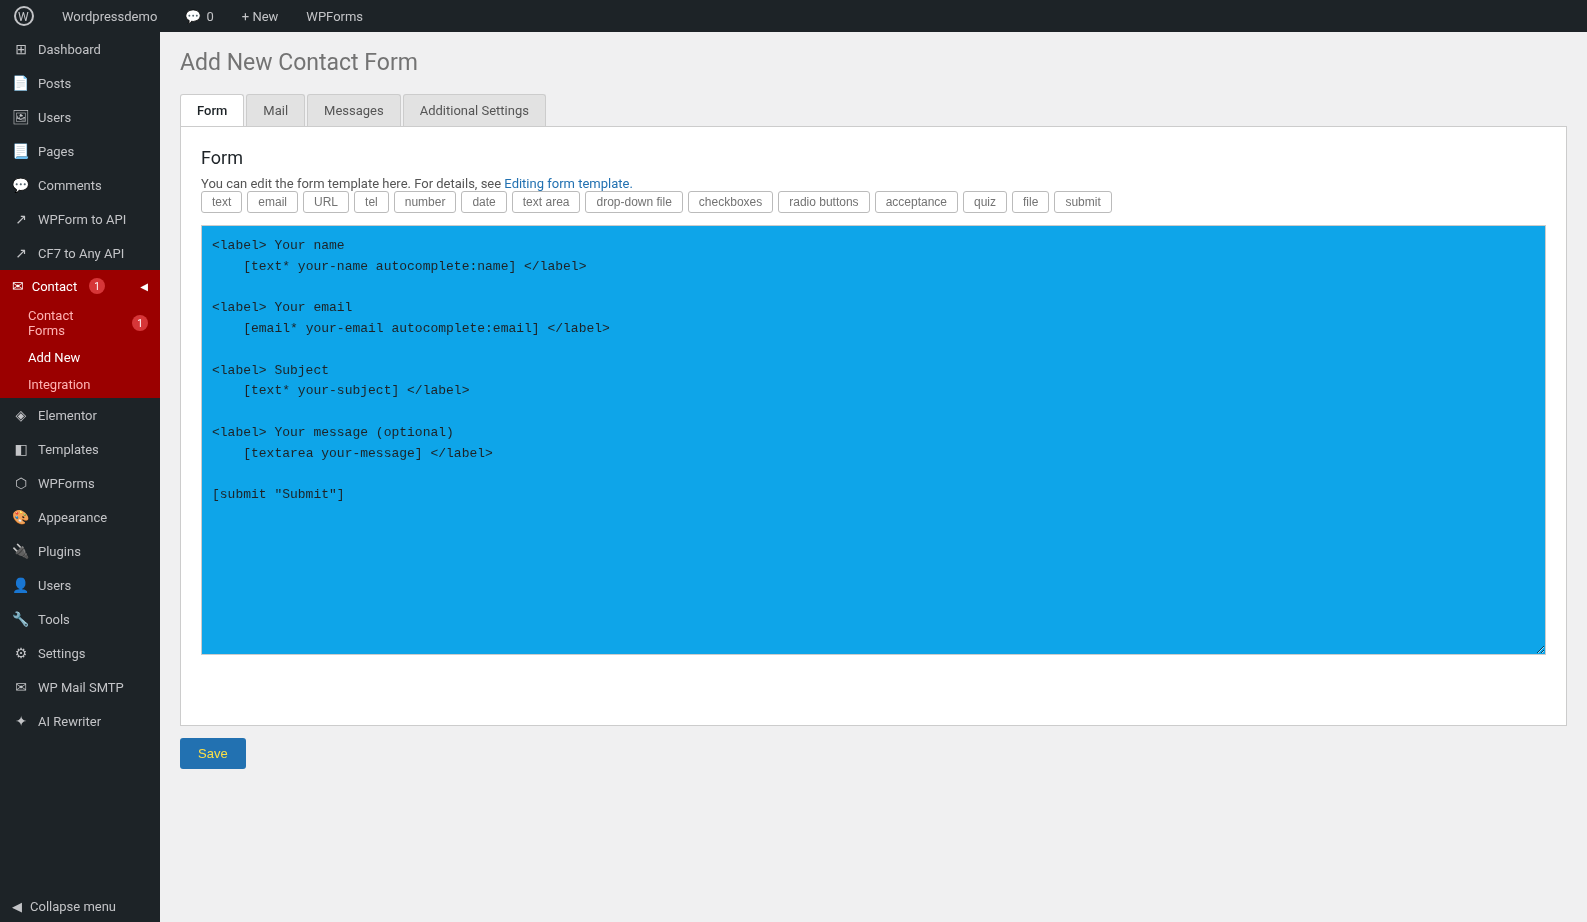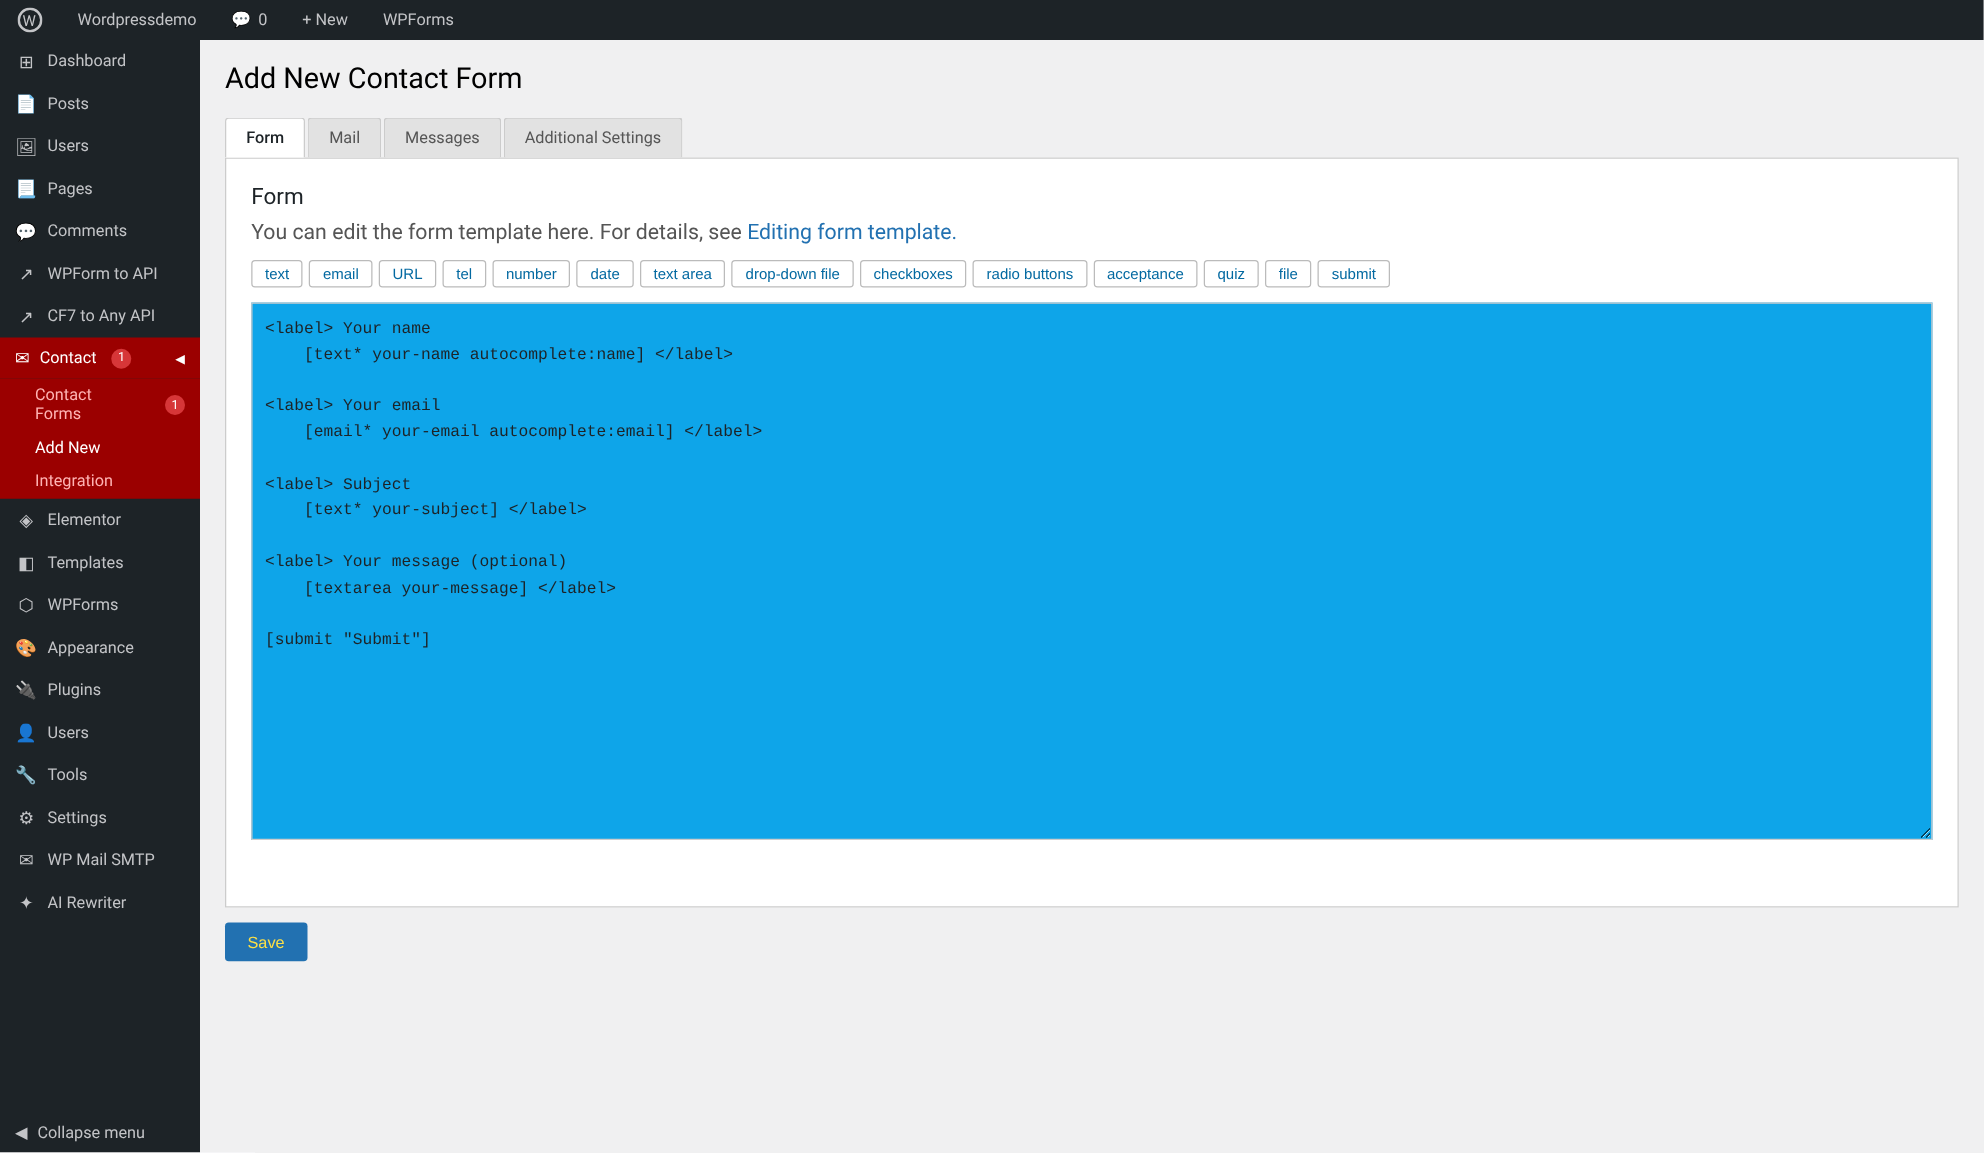--- a/index.html
+++ b/index.html
@@ -71,21 +71,21 @@
 
     
     #content {
       flex: 1;
       background: #f0f0f1;
       overflow-y: auto;
       padding: 16px 20px 20px 20px;
     }
 
     .page-title {
-      font-size: 23px; font-weight: 400; color: #000000; margin-bottom: 16px; line-height: 1.3;
+      font-size: 23px; font-weight: 400; color: #737373; margin-bottom: 16px; line-height: 1.3;
     }
 
     
     .form-name-input {
       width: 100%; padding: 8px 10px; font-size: 20px; border: 1px solid #ddd; background: #fff; margin-bottom: 16px; color: #1d2327; outline: none;
     }
 
     
     .cf7-tabs {
       display: flex; gap: 2px; margin-bottom: 0;
@@ -94,27 +94,27 @@
       padding: 8px 16px; background: #e2e2e2; border: 1px solid #ccc; border-bottom: none; cursor: pointer; font-size: 13px; color: #555; border-radius: 3px 3px 0 0;
     }
     .cf7-tab.active { background: #fff; border-bottom-color: #fff; color: #1d2327; font-weight: 500; z-index: 1; }
 
     
     .tab-panel {
       background: #fff; border: 1px solid #ccc; padding: 20px; min-height: 600px;
     }
 
     .form-section-title { font-size: 18px; font-weight: 400; color: #1d2327; margin-bottom: 8px; }
-    .form-description { font-size: 17px; color: #555; margin-bottom: 12px; }
+    .form-description { font-size: 13px; color: #555; }
     .form-description a { color: #2271b1; text-decoration: none; }
 
     
     .tag-buttons { display: flex; flex-wrap: wrap; gap: 5px; margin-bottom: 12px; }
     .tag-btn {
-      padding: 3px 10px; border: 1px solid #bbb; background: #fff; cursor: pointer; font-size: 12px; color: #0369a1; border-radius: 3px;
+      padding: 3px 10px; border: 1px solid #bbb; background: #fff; cursor: pointer; font-size: 12px; color: #737373; border-radius: 3px;
     }
 
     
     .cf7-editor {
       width: 100%; min-height: 430px; border: 1px solid #ccc; font-family: "Courier New", Courier, monospace; font-size: 13px; color: #1d2327; padding: 10px; resize: vertical; line-height: 1.6; background: #0ea5e9; outline: none;
     }
 
     
     .save-btn {
       background: #2271b1; color: #fde047; border: none; padding: 8px 18px; font-size: 13px; cursor: pointer; border-radius: 3px; margin-top: 12px;

